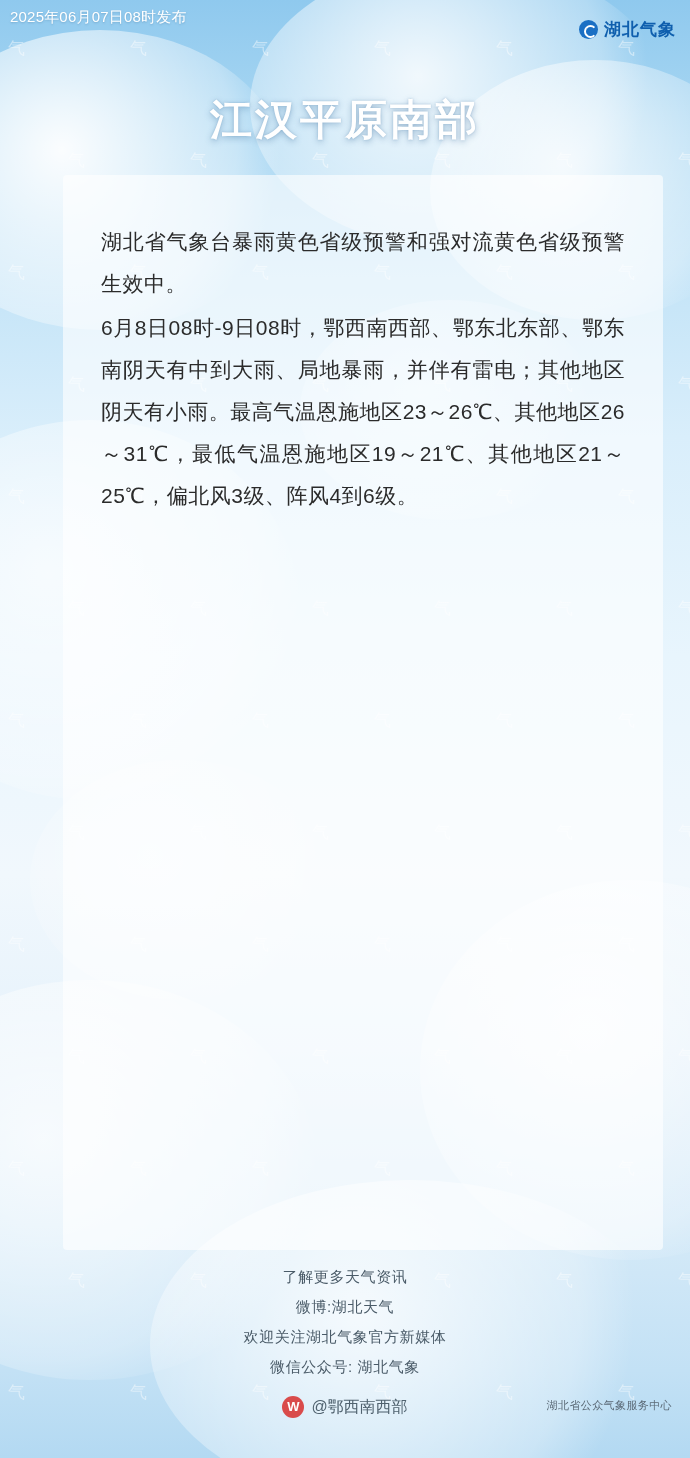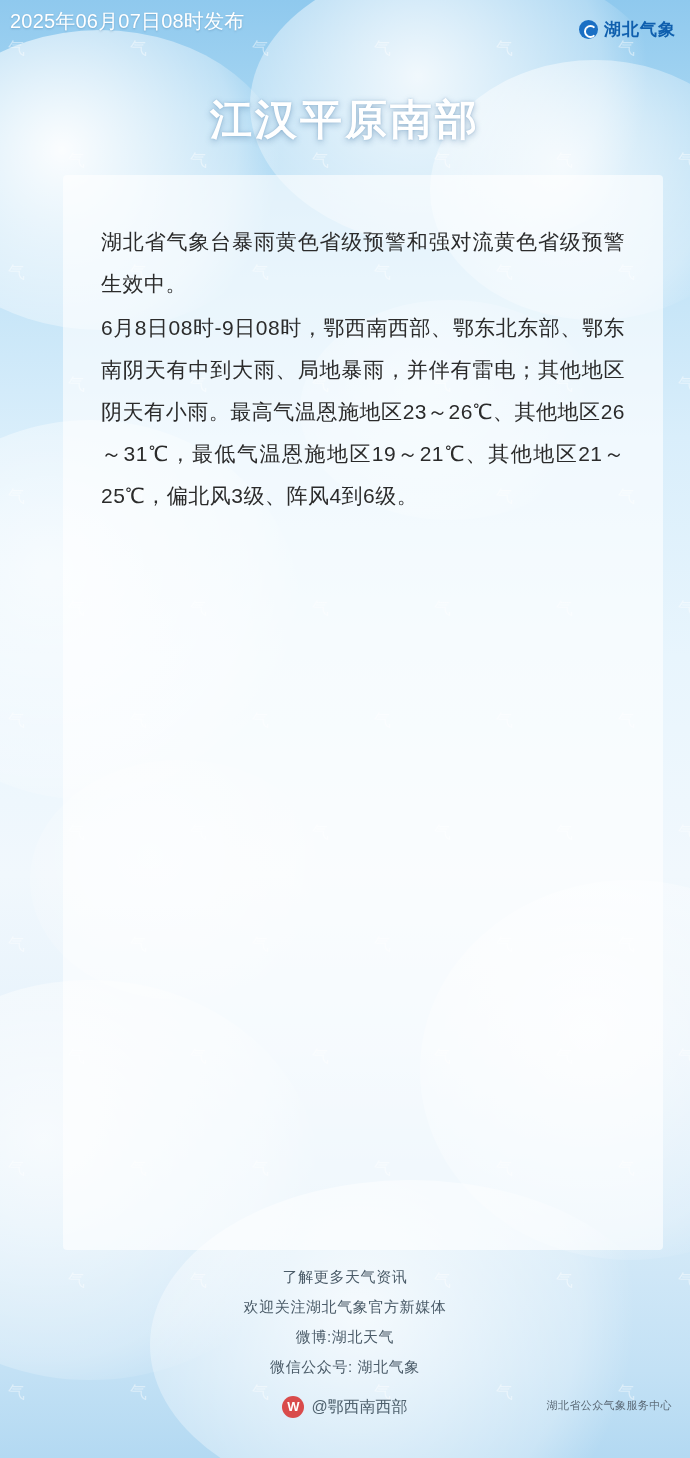--- a/index.html
+++ b/index.html
@@ -49,21 +49,21 @@
   }
 
   
   .topbar {
     position: absolute; left: 0; top: 0; width: 690px; height: 46px;
     z-index: 6;
   }
   .pubtime {
     position: absolute; left: 10px; top: 8px;
     color: #ffffff;
-    font-size: 20px;
+    font-size: 15px;
     letter-spacing: .2px;
     text-shadow: 0 1px 2px rgba(60,110,150,.35);
   }
   .brand {
     position: absolute; right: 14px; top: 18px;
     display: flex; align-items: center; gap: 6px;
   }
   .brand-logo {
     width: 19px; height: 19px; border-radius: 50%;
     background: #1a6fc4;
@@ -251,22 +251,22 @@
 
 <div class="card">
   <div class="card-inner">
     <p class="para">湖北省气象台暴雨黄色省级预警和强对流黄色省级预警生效中。</p>
     <p class="para">6月8日08时-9日08时，鄂西南西部、鄂东北东部、鄂东南阴天有中到大雨、局地暴雨，并伴有雷电；其他地区阴天有小雨。最高气温恩施地区23～26℃、其他地区26～31℃，最低气温恩施地区19～21℃、其他地区21～25℃，偏北风3级、阵风4到6级。</p>
   </div>
 </div>
 
 <div class="footer">
   <div class="footer-line">了解更多天气资讯</div>
+  <div class="footer-line">微博:湖北天气</div>
   <div class="footer-line">欢迎关注湖北气象官方新媒体</div>
-  <div class="footer-line">微博:湖北天气</div>
   <div class="footer-line">微信公众号: 湖北气象</div>
 </div>
 
 <div class="weibo-row">
   <span class="weibo-badge">
     <span class="weibo-icon">W</span>
     <span>@鄂西南西部</span>
   </span>
 </div>
 

